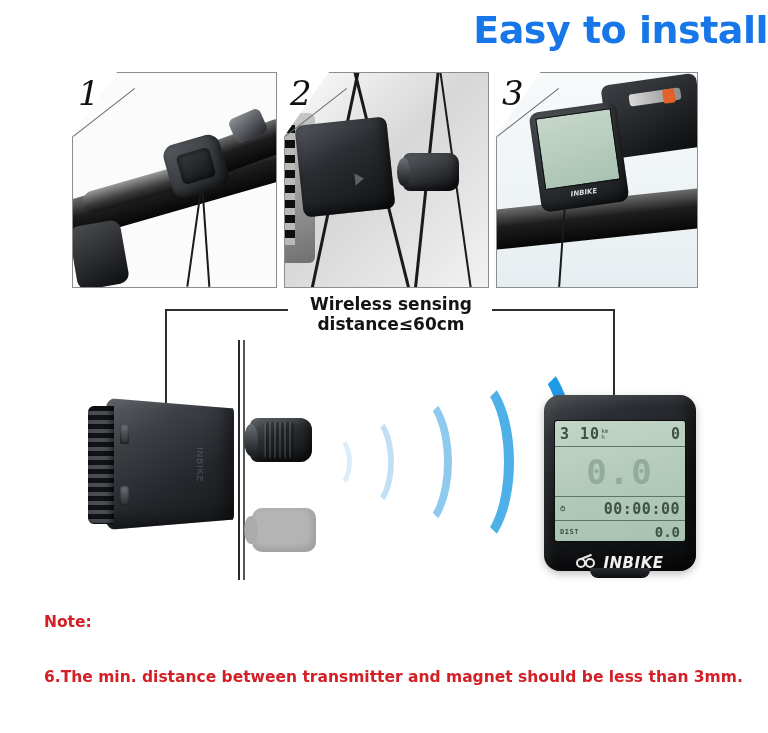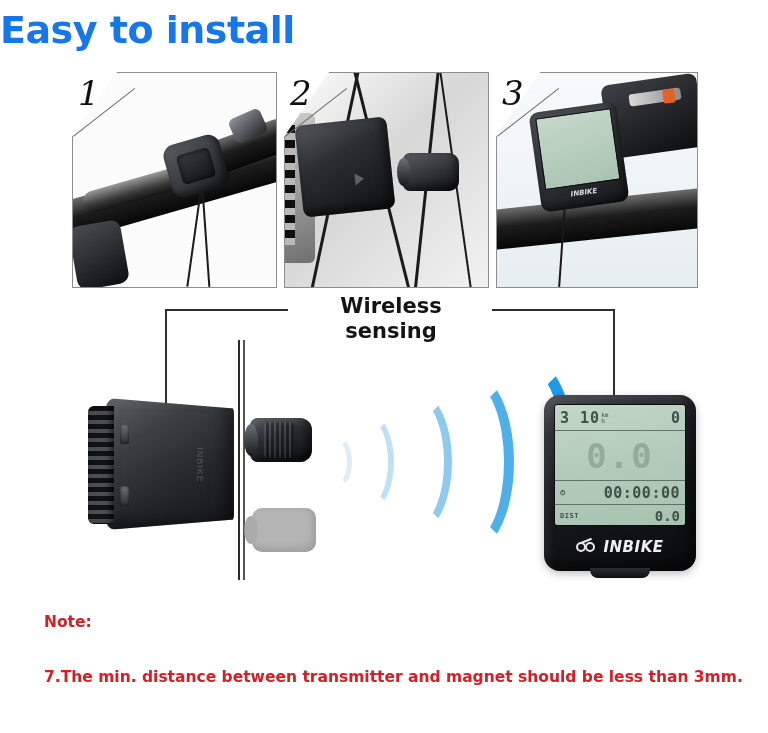--- a/index.html
+++ b/index.html
@@ -5,21 +5,21 @@
   html,body{margin:0;padding:0;}
   body{
     width:768px;height:733px;background:#ffffff;
     font-family:"Liberation Sans",sans-serif;
     position:relative;overflow:hidden;
   }
   .stage{position:absolute;left:0;top:0;width:768px;height:733px;}
 
   
   .title{
-    position:absolute;left:0;top:8px;width:768px;text-align:left;
+    position:absolute;left:0;top:8px;width:768px;text-align:right;
     font-family:"DejaVu Sans",sans-serif;
     font-weight:bold;font-size:38px;color:#1877e8;
     letter-spacing:-0.5px;
     text-shadow:1px 1px 0 rgba(255,255,255,.9);
   }
 
   
   .panels{position:absolute;left:72px;top:72px;width:624px;height:214px;}
   .panel{
     position:absolute;top:0;height:214px;
@@ -58,21 +58,21 @@
   .g-mid{background:linear-gradient(180deg,#9a9a9a 0%,#3a3a3a 60%,#141414 100%);}
   .spoke{position:absolute;background:#1a1a1a;}
   .wheelbg{position:absolute;background:linear-gradient(135deg,#fdfdfd,#d7d7d7 45%,#f2f2f2);}
 
   
   .bracket{position:absolute;left:0;top:0;width:768px;height:733px;pointer-events:none;}
   .callout-text{
     position:absolute;left:296px;top:294px;width:190px;
     text-align:center;line-height:1.18;
     font-family:"DejaVu Sans",sans-serif;
-    font-size:21px;font-weight:600;color:#141414;
+    font-size:17px;font-weight:600;color:#141414;
   }
 
   
   .lower{position:absolute;left:0;top:340px;width:768px;height:240px;}
 
   
   .tx{position:absolute;left:88px;top:58px;width:146px;height:132px;}
   .tx-main{
     position:absolute;left:18px;top:0;width:128px;height:132px;
     background:linear-gradient(150deg,#5d6166 0%,#3c4045 28%,#24272b 62%,#15171a 100%);
@@ -148,21 +148,21 @@
     content:"";position:absolute;left:50%;bottom:-7px;transform:translateX(-50%);
     width:60px;height:10px;border-radius:0 0 8px 8px;
     background:linear-gradient(180deg,#2a2d31,#0d0e10);
   }
   .lcd{
     position:relative;width:100%;height:122px;
     background:linear-gradient(170deg,#c3d6c8 0%,#b4cbbb 45%,#a8c2b0 100%);
     border:1px solid #0c0d0e;border-radius:3px;
     box-sizing:border-box;
     font-family:"DejaVu Sans Mono",monospace;
-    color:#3d5145;overflow:hidden;
+    color:#3d5145;overflow:hidden;margin-top:16px;
   }
   .lcd-row{position:relative;box-sizing:border-box;}
   .lcd-top{
     height:26px;border-bottom:1px solid #5d7466;
     display:flex;align-items:center;padding:0 5px;
   }
   .lcd-speed{
     height:50px;border-bottom:1px solid #5d7466;
     display:flex;align-items:center;justify-content:center;
     font-size:34px;font-weight:bold;letter-spacing:2px;
@@ -301,20 +301,21 @@
   <div class="notch n3">
       <i></i>
     </div>
 
   <svg class="bracket" viewBox="0 0 768 733">
     <path d="M166,418 L166,310 L288,310" fill="none" stroke="#2e2e2e" stroke-width="2"></path>
     <path d="M492,310 L614,310 L614,418" fill="none" stroke="#2e2e2e" stroke-width="2"></path>
   </svg>
   <div class="callout-text">
     <span>Wireless sensing</span><br>
+    <span>distance≤60cm</span>
   </div>
 
   <div class="lower">
 
     <div class="tx">
       <div class="tx-main"></div>
       <div class="tx-fins"></div>
       <div class="tx-slot" style="top:26px;"></div>
       <div class="tx-slot" style="top:88px;"></div>
       <div class="tx-logo">INBIKE</div>
@@ -361,16 +362,16 @@
             <u></u>
             <s></s>
           </span>
         <span class="brand-text">INBIKE</span>
       </div>
     </div>
   </div>
 
   <div class="notes">
     <div>Note:</div>
-    <div>7.The min. distance between transmitter and magnet should be less than 3mm.</div>
+    <div>6.The min. distance between transmitter and magnet should be less than 3mm.</div>
   </div>
 
 </div>
 
 </body></html>

